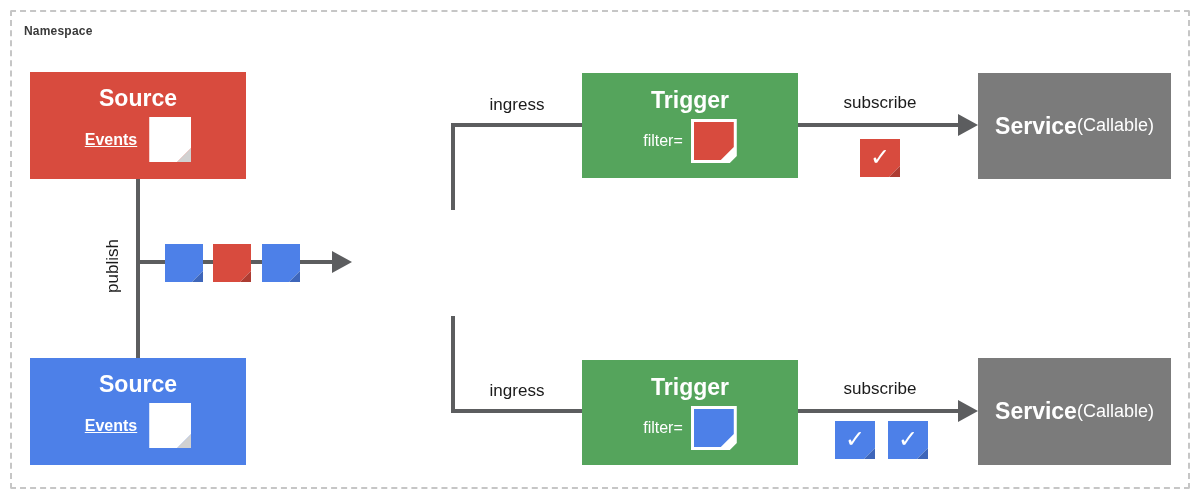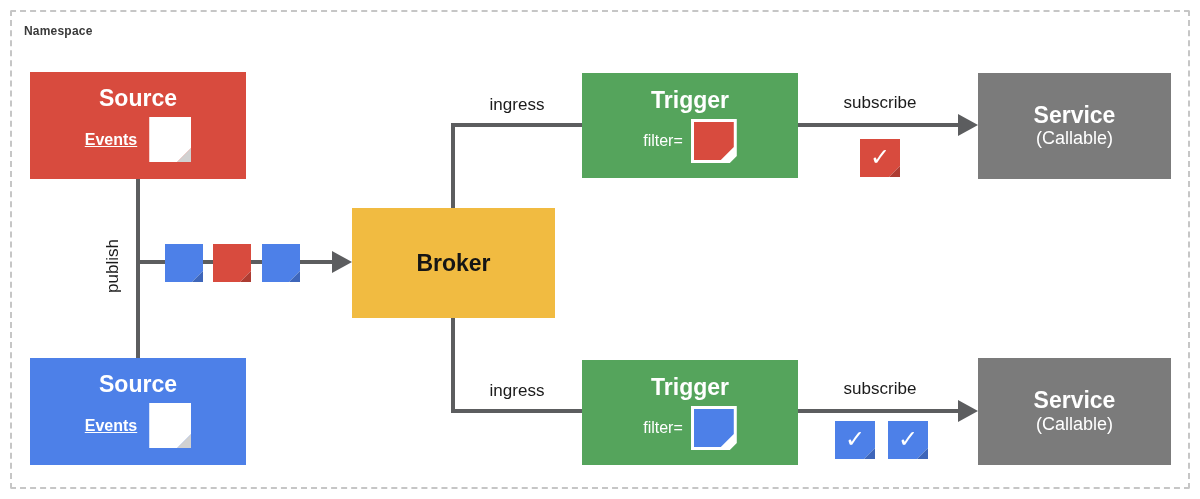--- a/index.html
+++ b/index.html
@@ -32,21 +32,21 @@
   .src .row{display:flex;align-items:center;gap:12px;margin-top:5px;}
   .src .events{font-size:16px;font-weight:700;color:#ffffff;text-decoration:underline;}
   #broker{left:352px;top:208px;width:203px;height:110px;display:flex;align-items:center;justify-content:center;}
   #broker .title{font-size:23px;font-weight:700;color:#151515;}
   .trig{left:582px;width:216px;height:105px;display:flex;flex-direction:column;align-items:center;padding-top:14px;}
   #trig-top{top:73px;}
   #trig-bot{top:360px;}
   .trig .title{font-size:23px;font-weight:700;color:#ffffff;}
   .trig .row{display:flex;align-items:center;gap:8px;margin-top:5px;}
   .trig .filter{font-size:16px;font-weight:400;color:#ffffff;}
-  .svc{left:978px;width:193px;display:flex;flex-direction:column;align-items:center;justify-content:center;color:#ffffff;}
+  .svc{left:978px;width:193px;display:flex;flex-direction:row;align-items:center;justify-content:center;color:#ffffff;}
   #svc-top{top:73px;height:106px;}
   #svc-bot{top:358px;height:107px;}
   .svc .title{font-size:23px;font-weight:700;line-height:1.15;}
   .svc .subtitle{font-size:18px;font-weight:400;line-height:1.2;}
   
   .doc{position:relative;width:42px;height:45px;}
   .doc .body{position:absolute;inset:0;clip-path:polygon(0 0,100% 0,100% calc(100% - 14px),calc(100% - 14px) 100%,0 100%);}
   .doc .fold{position:absolute;right:0;bottom:0;width:14px;height:14px;clip-path:polygon(0 100%,100% 0,100% 100%);filter:brightness(.82);}
   
   .filter-icon{position:relative;width:46px;height:44px;background:#ffffff;
@@ -156,23 +156,20 @@
     <div class="title">Source</div>
     <div class="row">
       <span class="events">Events</span>
       <span class="doc">
         <span class="body" style="background-color: rgb(255, 255, 255);"></span>
         <span class="fold" style="background-color: rgb(255, 255, 255);"></span>
       </span>
     </div>
   </div>
 
-  <div class="box" id="broker" style="background-color: rgb(241, 187, 65);">
-    <div class="title">Broker</div>
-  </div>
 
   <div class="box trig" id="trig-top" style="background-color: rgb(85, 164, 92);">
     <div class="title">Trigger</div>
     <div class="row">
       <span class="filter">filter=</span>
       <span class="filter-icon">
         <span class="fill" style="background-color: rgb(216, 75, 62);"></span>
       </span>
     </div>
   </div>

